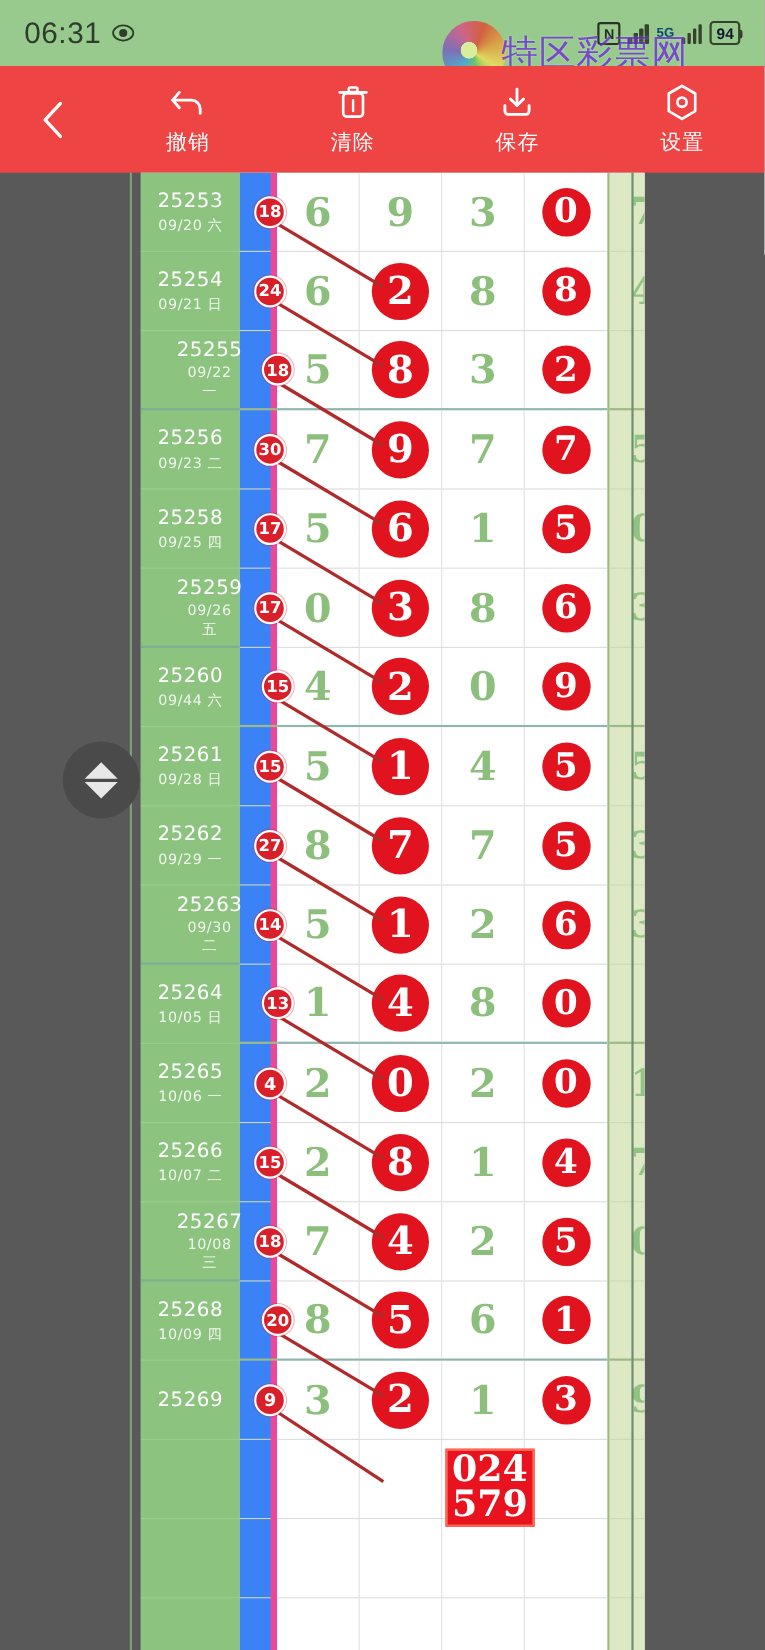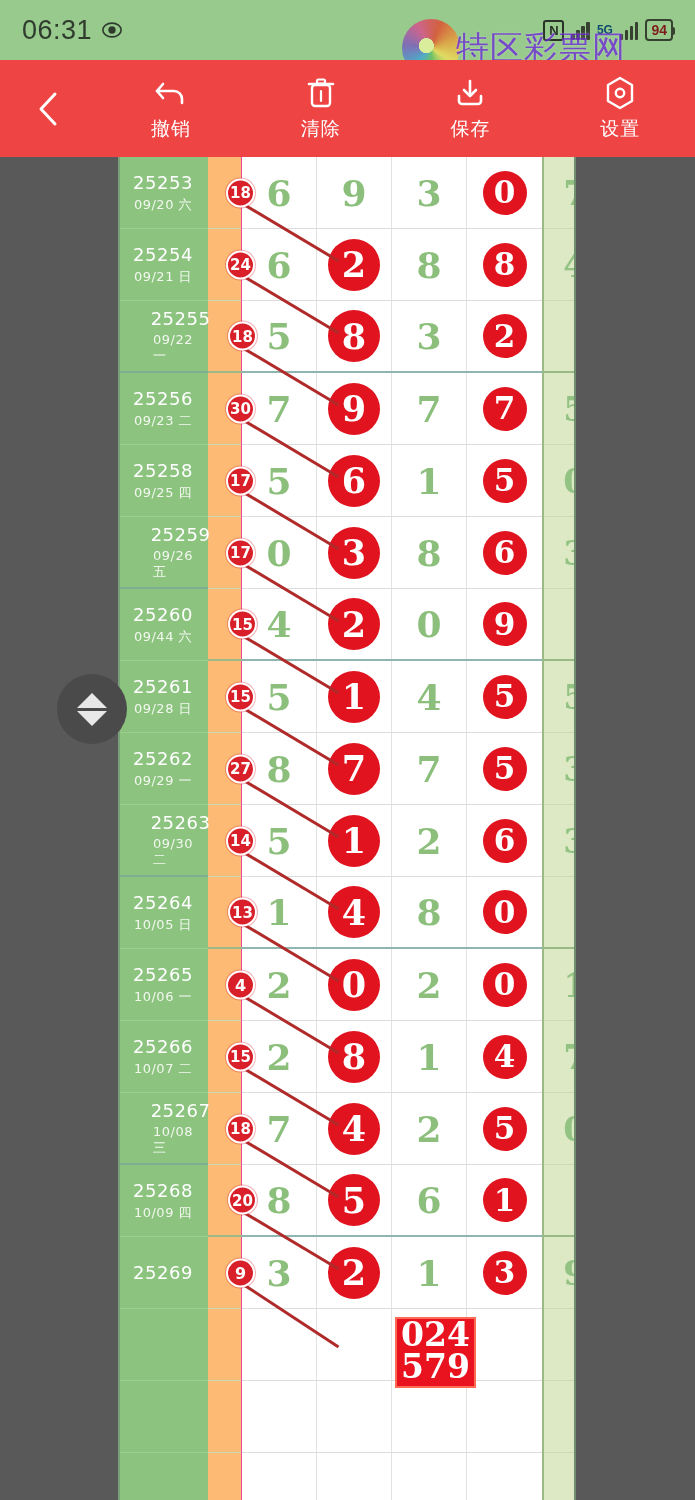--- a/index.html
+++ b/index.html
@@ -27,21 +27,21 @@
             width:21px;height:21px;display:flex;align-items:center;justify-content:center;
             font-weight:bold;font-size:13px;}
   .sig{display:flex;align-items:flex-end;gap:1.5px;height:20px;}
   .sig i{display:block;width:3.5px;background:#36422f;border-radius:1px;}
   .sig i:nth-child(1){height:6px;}
   .sig i:nth-child(2){height:10px;}
   .sig i:nth-child(3){height:14px;}
   .sig i:nth-child(4){height:18px;}
   .netlabel{font-size:12px;color:#0c4a6e;font-weight:bold;}
   .batt{border:2px solid #36422f;border-radius:4px;padding:1px 4px;font-size:14px;
-        color:#7f1d1d;font-weight:bold;position:relative;}
+        color:#0f172a;font-weight:bold;position:relative;}
   .batt:after{content:"";position:absolute;right:-4px;top:6px;width:3px;height:8px;
               background:#36422f;border-radius:0 2px 2px 0;}
 
   
   .watermark{
     position:absolute; right:6px; top:-2px;
     width:265px;height:62px;pointer-events:none;
     display:flex;align-items:center;
   }
   .wm-logo{
@@ -76,33 +76,34 @@
   .tb-item{
     flex:1;height:97px;display:flex;flex-direction:column;align-items:center;
     justify-content:center;gap:5px;color:#fff;
   }
   .tb-ico{height:36px;display:flex;align-items:center;justify-content:center;}
   .tb-lab{font-size:19px;color:#fff;letter-spacing:1px;
           font-family:"DejaVu Sans",sans-serif;}
 
   
   .board{
-    position:absolute;left:118px;top:157px;width:458px;height:1343px;
+    position:absolute;left:128px;top:157px;width:458px;height:1343px;
     background:#fff;
     display:flex;
     overflow:hidden;
+    text-align:center;
   }
   .col-issue{
     width:90px;background:#8cc47f;flex:none;
     display:flex;flex-direction:column;
   }
   .col-badge{
-    width:34px;background:#fdba74;flex:none;
+    width:34px;background:#3b82f6;flex:none;
     display:flex;flex-direction:column;
-    border-right:1px solid #ec4899;
+    border-right:6px solid #ec4899;
   }
   .col-main{
     width:300px;flex:none;background:#fff;
     display:flex;flex-direction:column;
     position:relative;
   }
   .col-tail{
     width:64px;background:#dde8c4;flex:none;
     border-left:2px solid #9cba86;
     display:flex;flex-direction:column;

